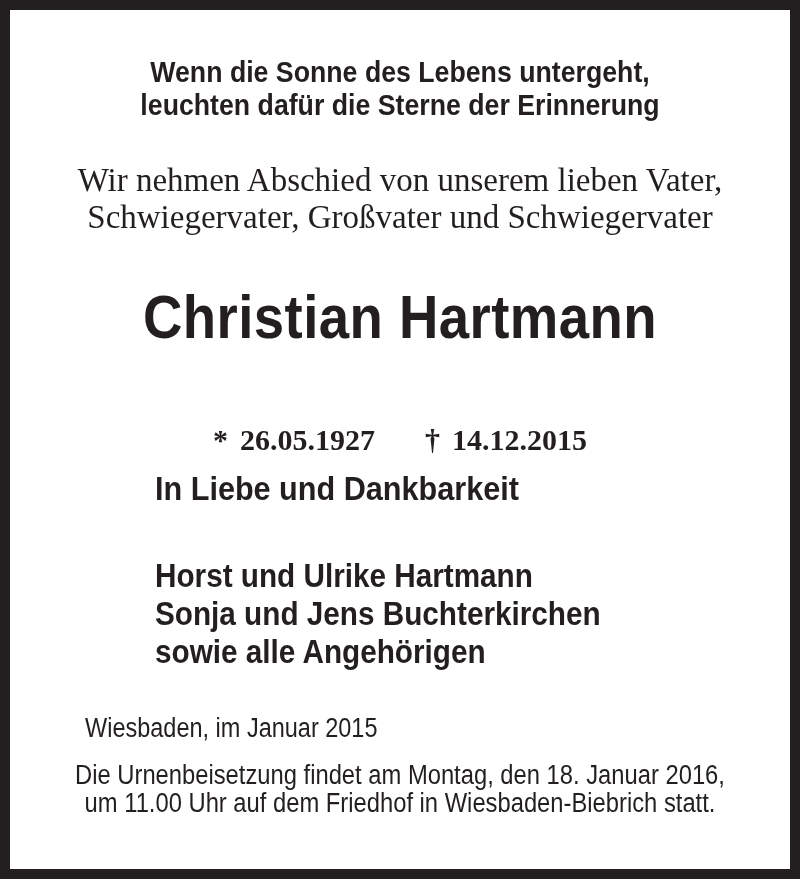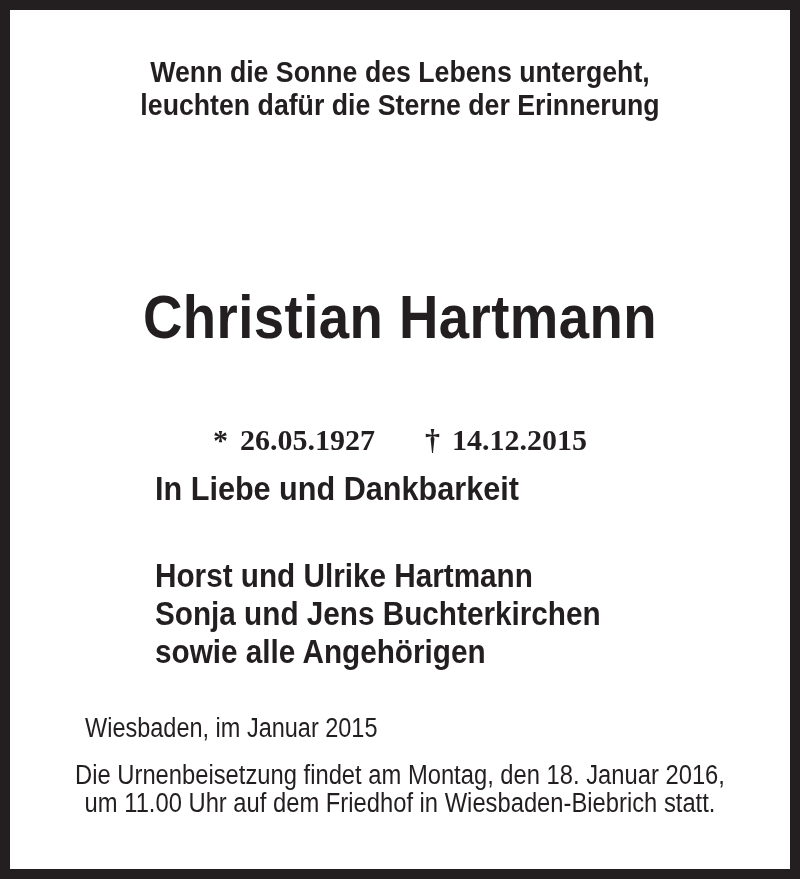--- a/index.html
+++ b/index.html
@@ -81,20 +81,22 @@
   }
 </style>
 </head>
 <body>
 
 <div class="frame">
 
   <div class="block epigraph">Wenn die Sonne des Lebens untergeht,
 leuchten dafür die Sterne der Erinnerung</div>
 
+  <div class="block intro">Wir nehmen Abschied von unserem lieben Vater,
+Schwiegervater, Großvater und Schwiegervater</div>
 
   <h1 class="block deceased-name">Christian Hartmann</h1>
 
   <div class="block dates">
     <span class="date-pair"><span class="symbol">*</span><span>26.05.1927</span></span><span class="date-pair"><span class="symbol">†</span><span>14.12.2015</span></span>
   </div>
 
   <div class="block closing">In Liebe und Dankbarkeit</div>
 
   <div class="block mourners">Horst und Ulrike Hartmann

